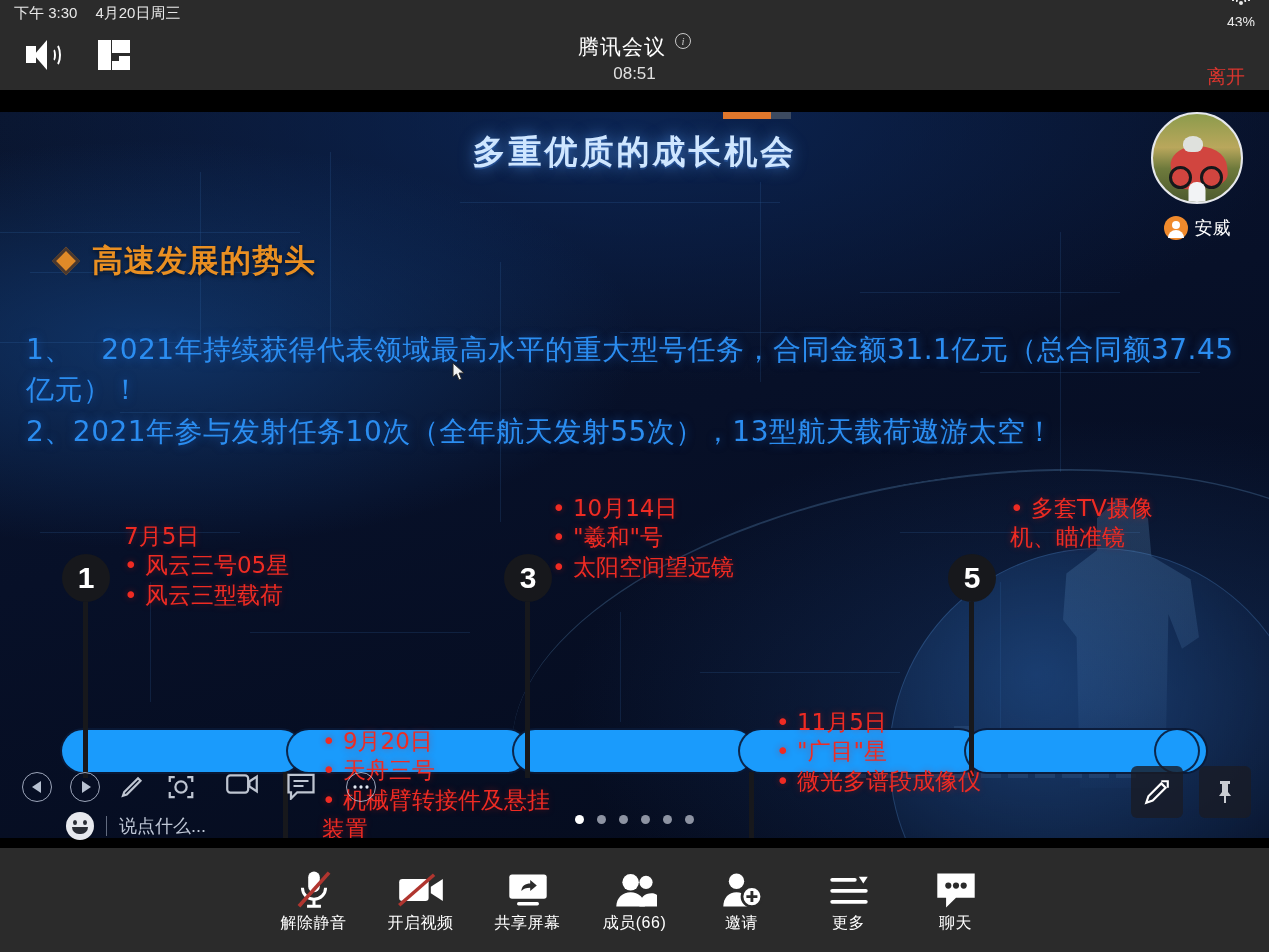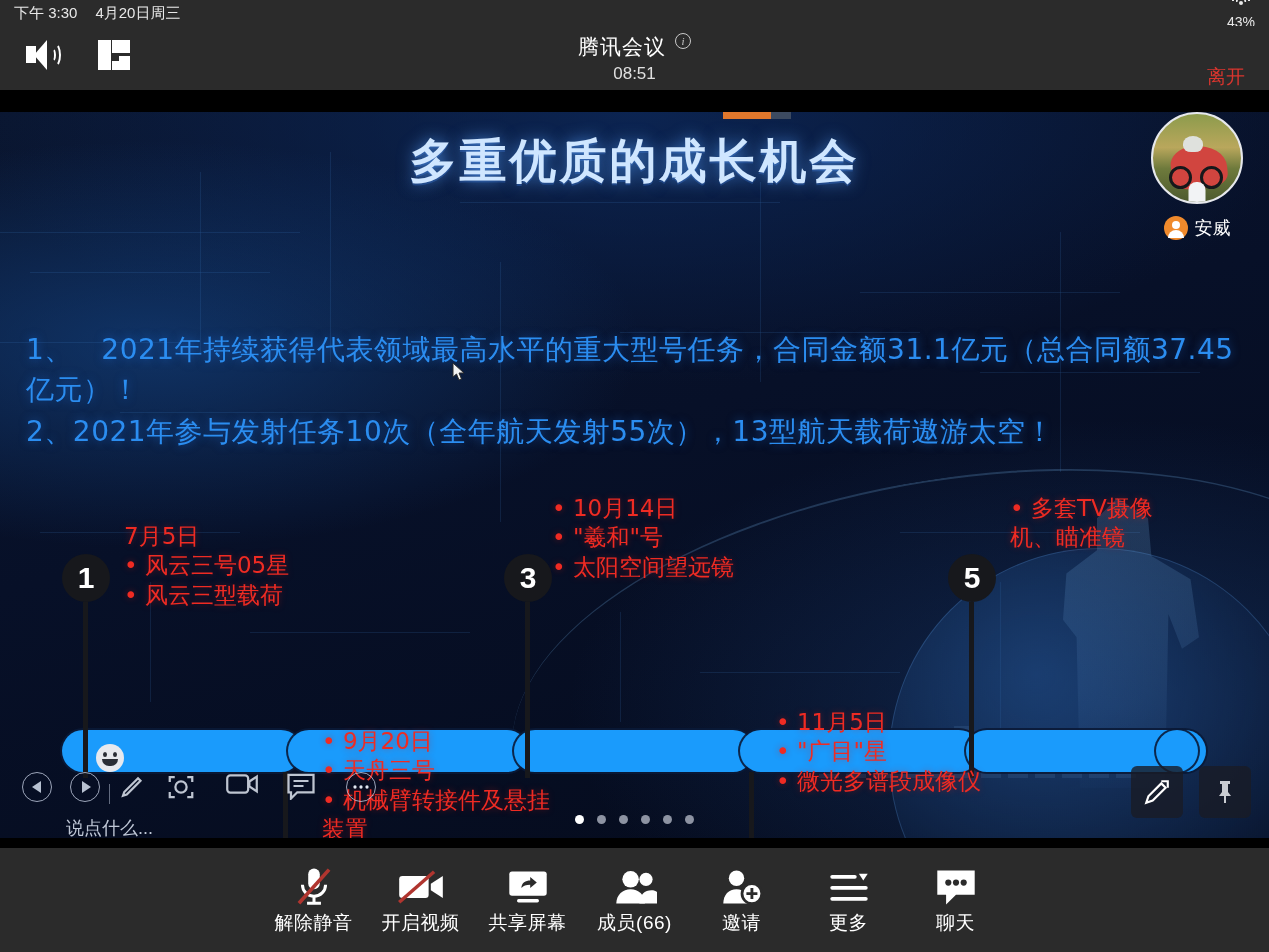--- a/index.html
+++ b/index.html
@@ -107,21 +107,21 @@
     border-radius: 50%;
     border-top: 2px solid rgba(110,170,225,.25);
     transform: rotate(-9deg);
   }
 
   .slide-topbar { position: absolute; left: 723px; top: 0; width: 48px; height: 7px; background: #e0772c; }
   .slide-topbar-2 { position: absolute; left: 771px; top: 0; width: 20px; height: 7px; background: #3c4a60; }
 
   .slide-title {
     position: absolute; top: 18px; left: 0; width: 1269px; text-align: center;
-    font-size: 47px; font-weight: bold; letter-spacing: 3px;
+    font-size: 33px; font-weight: bold; letter-spacing: 3px;
     color: #cfe6ff;
     text-shadow: 0 0 16px rgba(80,150,240,.8), 0 2px 0 rgba(25,60,120,.9);
     font-family: "DejaVu Sans", sans-serif;
   }
 
   .sub-head { position: absolute; top: 128px; left: 56px; display: flex; align-items: center; gap: 16px; }
   .sub-diamond {
     width: 20px; height: 20px; background: #e08a28; transform: rotate(45deg);
     box-shadow: inset 0 0 0 3px rgba(10,22,48,.7);
   }
@@ -169,21 +169,21 @@
   .dot { width: 9px; height: 9px; border-radius: 50%; background: #8d93a2; }
   .dot.on { background: #ffffff; }
 
   
   .annot-bar { position: absolute; left: 22px; bottom: 46px; display: flex; align-items: center; gap: 18px; }
   .rnd-btn { width: 30px; height: 30px; border-radius: 50%; border: 1.6px solid rgba(205,215,235,.75);
     display:flex; align-items:center; justify-content:center; }
   .tri-l { width:0;height:0;border-top:6px solid transparent;border-bottom:6px solid transparent;border-right:9px solid rgba(215,225,240,.85); margin-right:2px;}
   .tri-r { width:0;height:0;border-top:6px solid transparent;border-bottom:6px solid transparent;border-left:9px solid rgba(215,225,240,.85); margin-left:2px;}
   .ab-icon { width: 30px; height: 30px; opacity: .85; }
-  .annot-row2 { position: absolute; left: 66px; bottom: 8px; display: flex; align-items: center; gap: 12px; flex-direction: column; }
+  .annot-row2 { position: absolute; left: 66px; bottom: 8px; display: flex; align-items: center; gap: 12px; }
   .emoji-btn { width: 28px; height: 28px; border-radius: 50%; background: #e7e9ee; position: relative; }
   .emoji-btn .e { position:absolute; width:4px; height:5px; border-radius:50%; background:#2a2d35; top:8px; }
   .emoji-btn .e1 { left:7px; } .emoji-btn .e2 { right:7px; }
   .emoji-btn .m { position:absolute; left:6px; top:15px; width:16px; height:7px; background:#2a2d35; border-radius:0 0 8px 8px;}
   .annot-div { width: 1px; height: 20px; background: rgba(190,200,220,.5); }
   .say-ph { color: #bfc7d6; font-size: 18px; }
 
   .sq-btn { position: absolute; bottom: 30px; width: 52px; height: 52px; background: rgba(25,28,38,.80);
     border-radius: 6px; display:flex; align-items:center; justify-content:center; }
 
@@ -214,21 +214,21 @@
   
   .cursor { position: absolute; left: 452px; top: 272px; width: 14px; height: 20px; }
 
   
   .bottombar {
     position: absolute; bottom: 0; left: 0; width: 1269px; height: 104px;
     background: #2b2b2b; display: flex; align-items: center; justify-content: center; gap: 0;
   }
   .bb-item { width: 107px; text-align: center; color: #fff; cursor: pointer; }
   .bb-ico { height: 46px; display:flex; align-items:center; justify-content:center; }
-  .bb-lb { font-size: 19px; margin-top: 0; letter-spacing: .5px; text-align: center; }
+  .bb-lb { font-size: 16px; margin-top: 0; letter-spacing: .5px; text-align: center; }
 </style>
 </head>
 <body>
 
 <div id="app">
 
   <div class="statusbar">
     <div class="sb-left">
       <span>下午 3:30</span>
       <span>4月20日周三</span>
@@ -311,20 +311,24 @@
           <i style="left: 270px; width: 20px; height: 40px;"></i>
           <i style="left: 297px; width: 20px; height: 30px;"></i>
         </div>
       <div class="silho"></div>
 
       <div class="slide-topbar"></div>
       <div class="slide-topbar-2"></div>
 
       <div class="slide-title">多重优质的成长机会</div>
 
+      <div class="sub-head">
+        <span class="sub-diamond"></span>
+        <span class="sub-text">高速发展的势头</span>
+      </div>
 
       <div class="bullets">
         <p>1、　2021年持续获得代表领域最高水平的重大型号任务，合同金额31.1亿元（总合同额37.45亿元）！</p>
         <p>2、2021年参与发射任务10次（全年航天发射55次），13型航天载荷遨游太空！</p>
       </div>
 
       <div class="tl-bar">
         <div class="tl-seg"></div>
         <div class="tl-seg"></div>
         <div class="tl-seg"></div>

